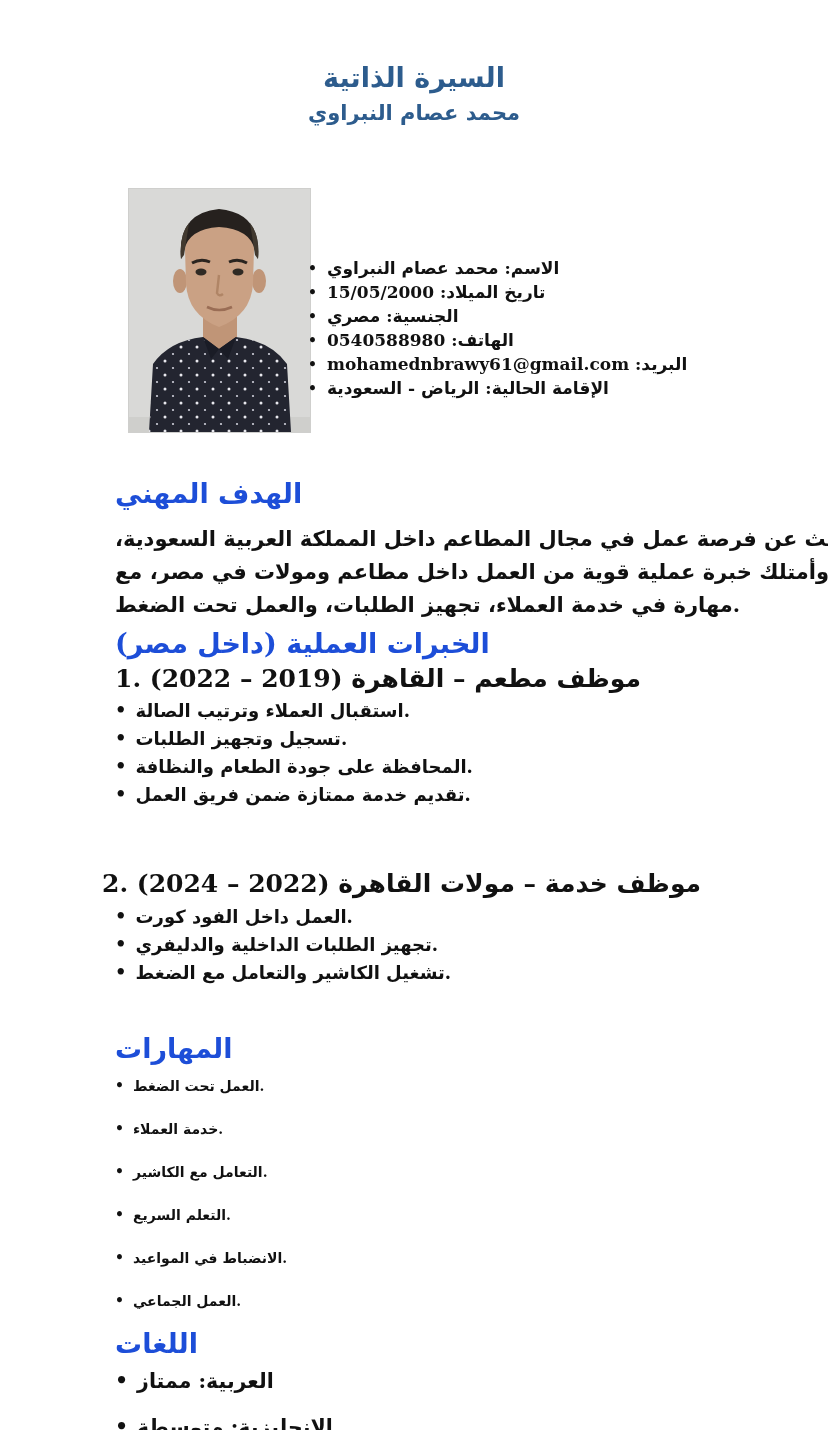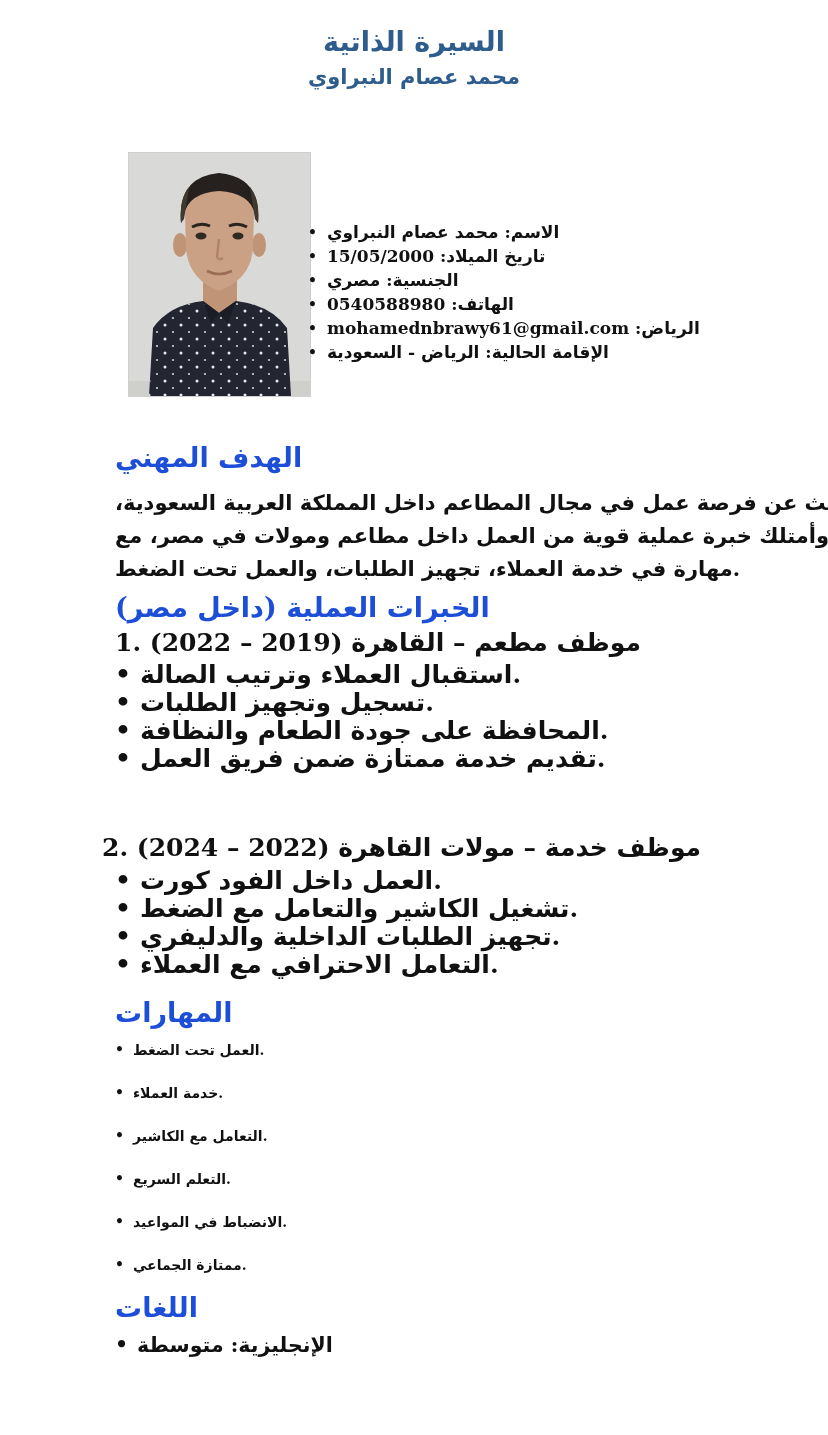--- a/index.html
+++ b/index.html
@@ -1,18 +1,18 @@
 <!DOCTYPE html>
 <html><head>
 <meta charset="utf-8">
 <style>
   html,body{margin:0;padding:0;background:#ffffff;}
   .page{
     position:relative;width:828px;height:1394px;background:#ffffff;overflow:hidden;
-    font-family:"DejaVu Serif","DejaVu Sans",serif;font-weight:bold;color:#111111;
+    font-family:"DejaVu Serif","DejaVu Sans",serif;font-weight:bold;color:#111111;margin-top:36px;
   }
   .abs{position:absolute;}
   .center{width:100%;text-align:center;}
   .doc-title{font-size:27px;color:#2d5c8d;letter-spacing:0.5px;}
   .doc-name{font-size:21px;color:#2d5c8d;}
   .section-h{font-size:27px;color:#1d4ed8;white-space:nowrap;}
   .line{white-space:nowrap;}
   .rtl{unicode-bidi:isolate;direction:rtl;}
   .ltr{unicode-bidi:isolate;direction:ltr;}
   .blt{display:inline-block;margin-right:9px;transform:translateY(-1px);}
@@ -21,21 +21,21 @@
   .personal{left:308px;top:221px;font-size:17px;line-height:23px;}
   .personal .blt{margin-right:10px;font-size:14px;}
   .objective-h{left:115px;top:442px;}
   .objective-p{left:115px;top:486px;font-size:21px;line-height:33px;}
   .exp-h{left:115px;top:592px;}
   .job-title{font-size:25px;white-space:nowrap;}
   .job1-title{left:115px;top:628px;}
   .job1-ul{left:115px;top:661px;}
   .job2-title{left:102px;top:833px;}
   .job2-ul{left:115px;top:867px;}
-  .b-list{font-size:25px;line-height:28px;}
+  .b-list{font-size:18px;line-height:28px;}
   .skills-h{left:115px;top:997px;}
   .skill-line{font-size:14px;line-height:21px;margin-bottom:22px;white-space:nowrap;}
   .skills-list{left:115px;top:1040px;}
   .lang-h{left:115px;top:1292px;}
   .lang-list{left:115px;top:1334px;}
   .lang-line{font-size:20.5px;line-height:22px;margin-bottom:24px;white-space:nowrap;}
   .bottom-rule{left:0;top:1430px;width:828px;height:2px;background:#c9c9c9;}
 </style>
 </head>
 <body>
@@ -84,21 +84,21 @@
       <path d="M90 86 L88 104 Q90 108 94 105" stroke="#b08566" stroke-width="2.4" fill="none"></path>
       <path d="M78 118 Q90 124 103 118" stroke="#9a6d55" stroke-width="2.6" fill="none"></path>
     </svg>
   </div>
 
   <div class="abs personal">
     <div class="line"><span class="blt">•</span><span class="rtl">الاسم: محمد عصام النبراوي</span></div>
     <div class="line"><span class="blt">•</span><span class="rtl">تاريخ الميلاد: 15/05/2000</span></div>
     <div class="line"><span class="blt">•</span><span class="rtl">الجنسية: مصري</span></div>
     <div class="line"><span class="blt">•</span><span class="rtl">الهاتف: 0540588980</span></div>
-    <div class="line"><span class="blt">•</span><span class="rtl">الرياض: mohamednbrawy61@gmail.com</span></div>
+    <div class="line"><span class="blt">•</span><span class="rtl">البريد: mohamednbrawy61@gmail.com</span></div>
     <div class="line"><span class="blt">•</span><span class="rtl">الإقامة الحالية: الرياض - السعودية</span></div>
   </div>
 
   <div class="abs section-h objective-h">
     <span class="rtl">الهدف المهني</span>
   </div>
   <div class="abs objective-p">
     <div class="line"><span class="rtl">أبحث عن فرصة عمل في مجال المطاعم داخل المملكة العربية السعودية،</span></div>
     <div class="line"><span class="rtl">وأمتلك خبرة عملية قوية من العمل داخل مطاعم ومولات في مصر، مع</span></div>
     <div class="line"><span class="rtl">مهارة في خدمة العملاء، تجهيز الطلبات، والعمل تحت الضغط</span><span class="dot">.</span></div>
@@ -120,39 +120,39 @@
     <div class="line"><span class="blt">•</span><span class="rtl">تقديم خدمة ممتازة ضمن فريق العمل</span><span class="dot">.</span></div>
   </div>
 
   <div class="abs job-title job2-title">
     <span class="ltr">2.</span>
     <span class="ltr">(2024 – 2022)</span>
     <span class="rtl">موظف خدمة – مولات القاهرة</span>
   </div>
   <div class="abs b-list job2-ul">
     <div class="line"><span class="blt">•</span><span class="rtl">العمل داخل الفود كورت</span><span class="dot">.</span></div>
+    <div class="line"><span class="blt">•</span><span class="rtl">تجهيز الطلبات الداخلية والدليفري</span><span class="dot">.</span></div>
     <div class="line"><span class="blt">•</span><span class="rtl">تشغيل الكاشير والتعامل مع الضغط</span><span class="dot">.</span></div>
-    <div class="line"><span class="blt">•</span><span class="rtl">تجهيز الطلبات الداخلية والدليفري</span><span class="dot">.</span></div>
-    <div class="line"><span class="blt">•</span><span class="rtl">التعامل الاحترافي مع العملاء</span><span class="dot">.</span></div>
   </div>
 
   <div class="abs section-h skills-h">
     <span class="rtl">المهارات</span>
   </div>
   <div class="abs skills-list">
     <div class="skill-line"><span class="blt">•</span><span class="rtl">العمل تحت الضغط</span><span class="dot">.</span></div>
     <div class="skill-line"><span class="blt">•</span><span class="rtl">خدمة العملاء</span><span class="dot">.</span></div>
     <div class="skill-line"><span class="blt">•</span><span class="rtl">التعامل مع الكاشير</span><span class="dot">.</span></div>
     <div class="skill-line"><span class="blt">•</span><span class="rtl">التعلم السريع</span><span class="dot">.</span></div>
     <div class="skill-line"><span class="blt">•</span><span class="rtl">الانضباط في المواعيد</span><span class="dot">.</span></div>
-    <div class="skill-line"><span class="blt">•</span><span class="rtl">ممتازة الجماعي</span><span class="dot">.</span></div>
+    <div class="skill-line"><span class="blt">•</span><span class="rtl">العمل الجماعي</span><span class="dot">.</span></div>
   </div>
 
   <div class="abs section-h lang-h">
     <span class="rtl">اللغات</span>
   </div>
   <div class="abs lang-list">
+    <div class="lang-line"><span class="blt">•</span><span class="rtl">العربية: ممتاز</span></div>
     <div class="lang-line"><span class="blt">•</span><span class="rtl">الإنجليزية: متوسطة</span></div>
   </div>
 
   <div class="abs bottom-rule"></div>
 
 </div>
 
 </body></html>

